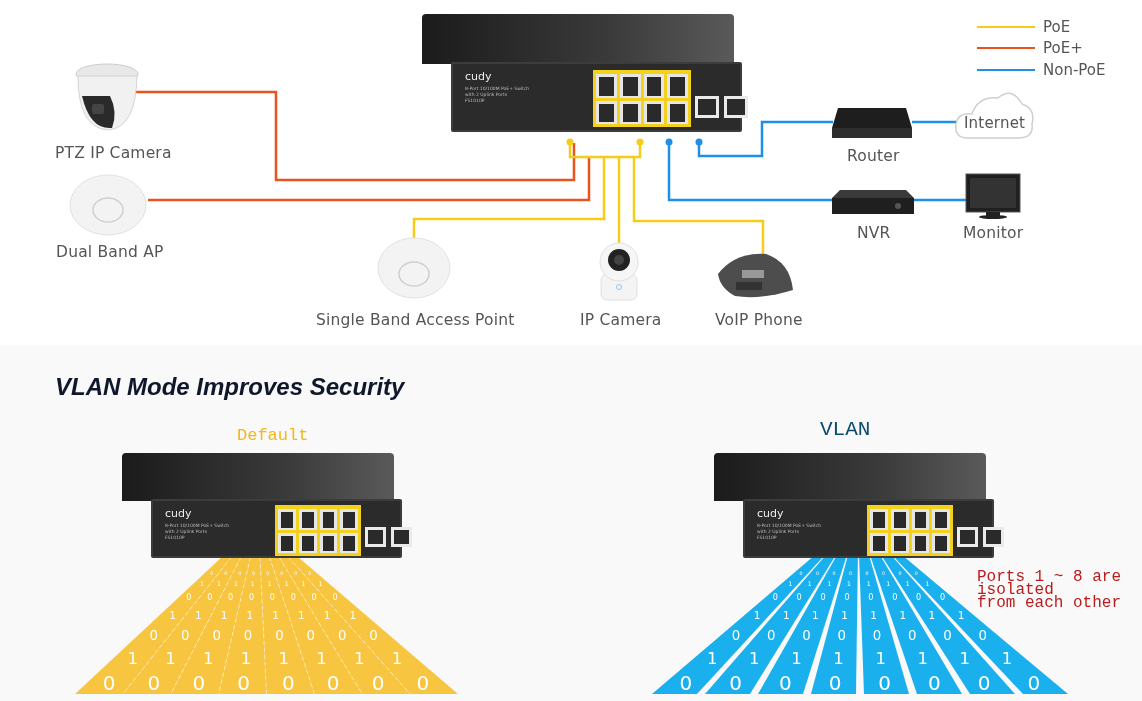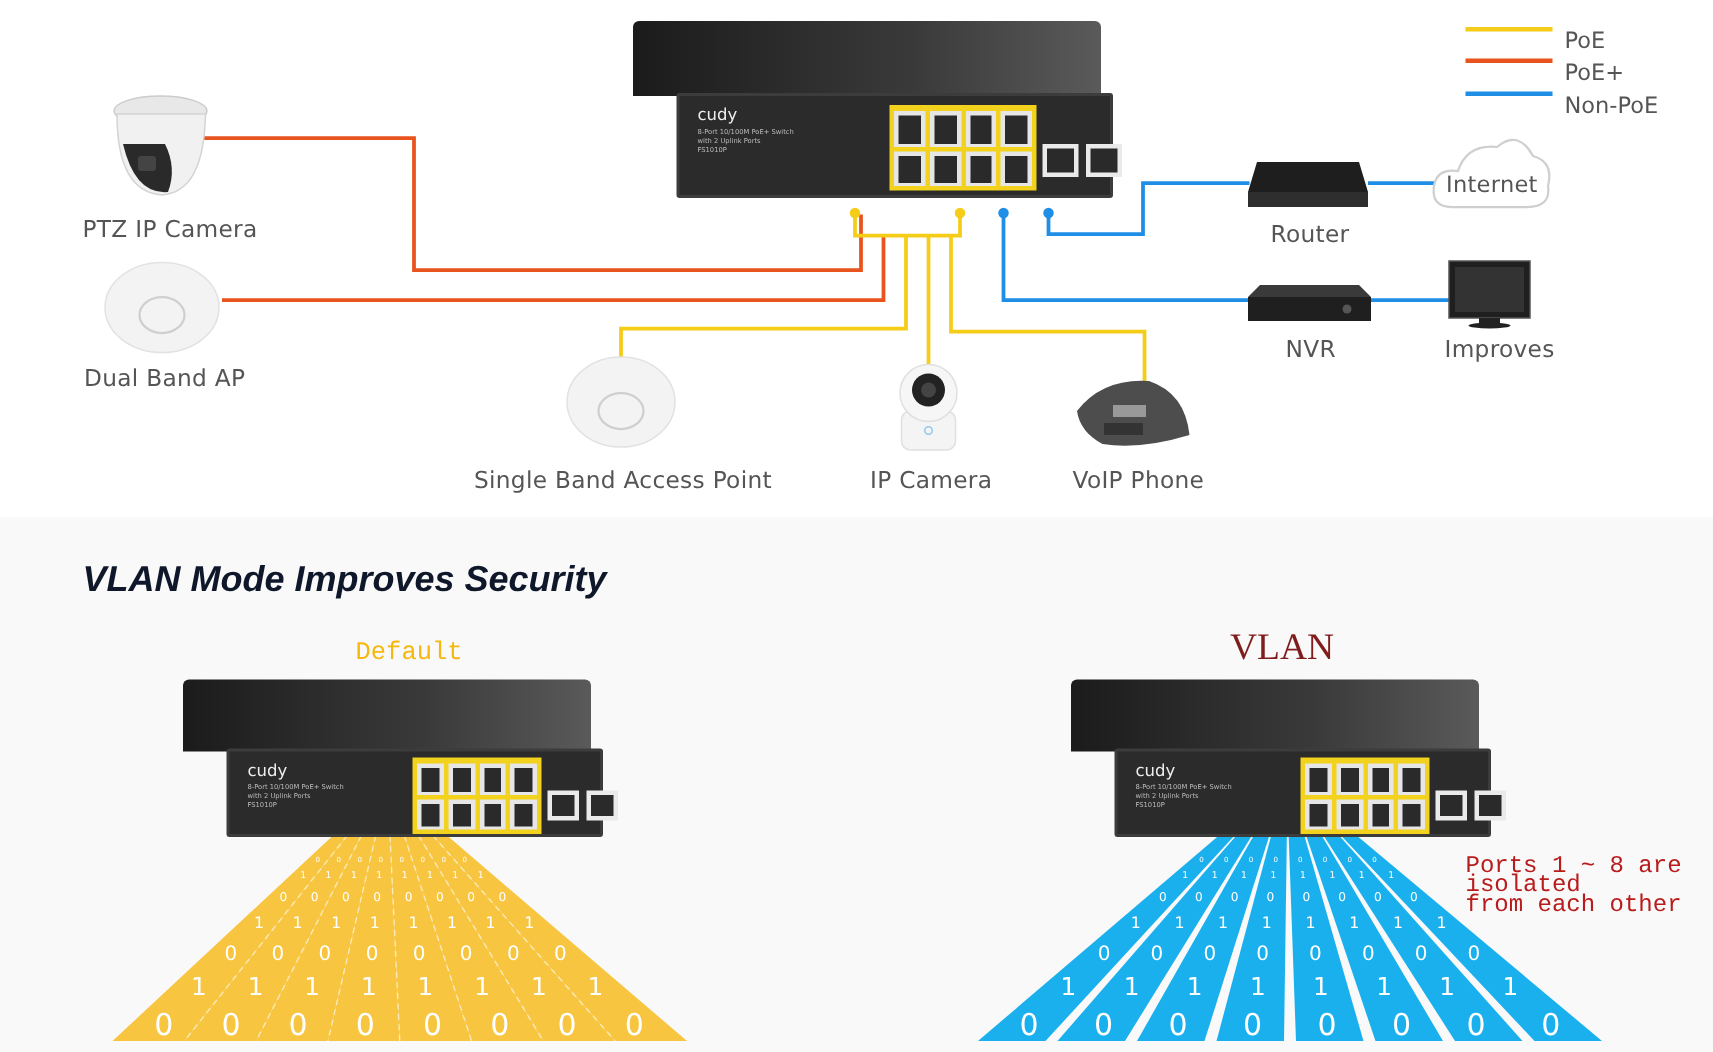--- a/index.html
+++ b/index.html
@@ -1,26 +1,26 @@
 <!DOCTYPE html>
 <html><head>
 <meta charset="utf-8">
 <style>
   html,body{margin:0;padding:0;}
   body{width:1142px;height:701px;position:relative;overflow:hidden;background:#fafafa;font-family:"DejaVu Sans",sans-serif;}
   .top{position:absolute;left:0;top:0;width:1142px;height:345px;background:#ffffff;}
   .bottom{position:absolute;left:0;top:345px;width:1142px;height:356px;background:#f9f9f9;}
   svg.wires{position:absolute;left:0;top:0;}
   .lbl{position:absolute;color:#555;font-size:15.5px;font-family:"DejaVu Sans",sans-serif;white-space:nowrap;letter-spacing:0.2px;}
-  .legend-row{position:absolute;left:977px;display:flex;}
+  .legend-row{position:absolute;left:977px;display:flex;align-items:center;}
   .legend-line{width:58px;height:2.5px;margin-right:8px;}
   .legend-text{color:#555;font-size:15px;font-family:"DejaVu Sans",sans-serif;}
   .section-title{position:absolute;left:55px;top:373px;font-family:"Liberation Sans",sans-serif;font-weight:bold;font-size:24px;color:#0f172a;font-style:italic;}
   .mode-default{position:absolute;left:237px;top:426px;font-family:Liberation Mono, monospace;font-size:17px;color:#f5b80f;}
-  .mode-vlan{position:absolute;left:820px;top:418px;font-family:Liberation Serif, serif;font-size:25px;color:#7f1d1d;}
+  .mode-vlan{position:absolute;left:820px;top:418px;font-family:Liberation Mono, monospace;font-size:21px;color:#0c4a6e;}
   .note{position:absolute;left:977px;top:571px;font-family:Liberation Mono, monospace;font-size:16px;line-height:13px;color:#b91c1c;}
   .switch{position:absolute;}
   .sw-top{position:absolute;left:8px;right:8px;top:0;height:50px;background:linear-gradient(90deg,#1b1b1b,#3a3a3a 60%,#5a5a5a);border-radius:4px 4px 0 0;}
   .sw-front{position:absolute;left:0;right:0;top:48px;bottom:0;background:#2b2b2b;border:2px solid #3c3c3c;border-radius:2px;margin-left:37px;}
   .brand{position:absolute;left:12px;top:6px;color:#eee;font-size:11px;font-family:"DejaVu Sans",sans-serif;}
   .model{position:absolute;left:12px;top:22px;color:#bbb;font-size:4.5px;line-height:6px;font-family:"DejaVu Sans",sans-serif;}
   .poe-block{position:absolute;background:#f2d21c;display:grid;grid-template-columns:repeat(4,1fr);gap:3px;padding:4px 3px 3px 3px;}
   .port{background:#e6e6e6;position:relative;}
   .port::after{content:"";position:absolute;left:3px;right:3px;top:3px;bottom:2px;background:#2a2a2a;}
   .uplink{position:absolute;background:#eaeaea;}
@@ -130,21 +130,21 @@
 </div>
 
 <div class="lbl" style="left:55px;top:144px;">PTZ IP Camera</div>
 <div class="lbl" style="left:56px;top:243px;">Dual Band AP</div>
 <div class="lbl" style="left:316px;top:311px;">Single Band Access Point</div>
 <div class="lbl" style="left:580px;top:311px;">IP Camera</div>
 <div class="lbl" style="left:715px;top:311px;">VoIP Phone</div>
 <div class="lbl" style="left:847px;top:147px;">Router</div>
 <div class="lbl" style="left:964px;top:114px;font-size:15px;">Internet</div>
 <div class="lbl" style="left:857px;top:224px;">NVR</div>
-<div class="lbl" style="left:963px;top:224px;">Improves</div>
+<div class="lbl" style="left:963px;top:224px;">Monitor</div>
 
 <div>
   <div class="legend-row" style="top:18px;">
     <span class="legend-line" style="background:#f5cc17;"></span>
     <span class="legend-text">PoE</span>
   </div>
   <div class="legend-row" style="top:39px;">
     <span class="legend-line" style="background:#e8531e;"></span>
     <span class="legend-text">PoE+</span>
   </div>

